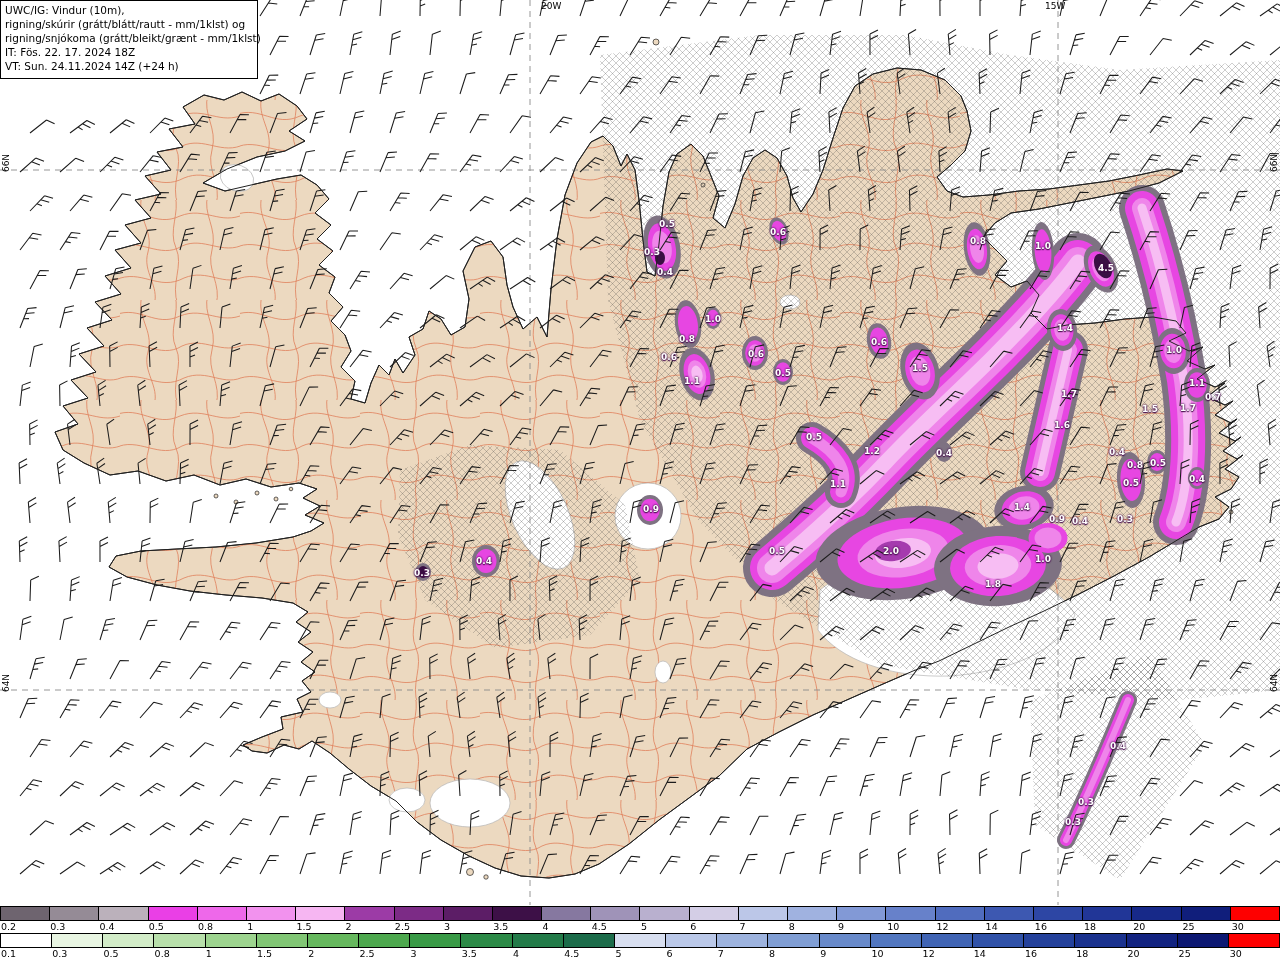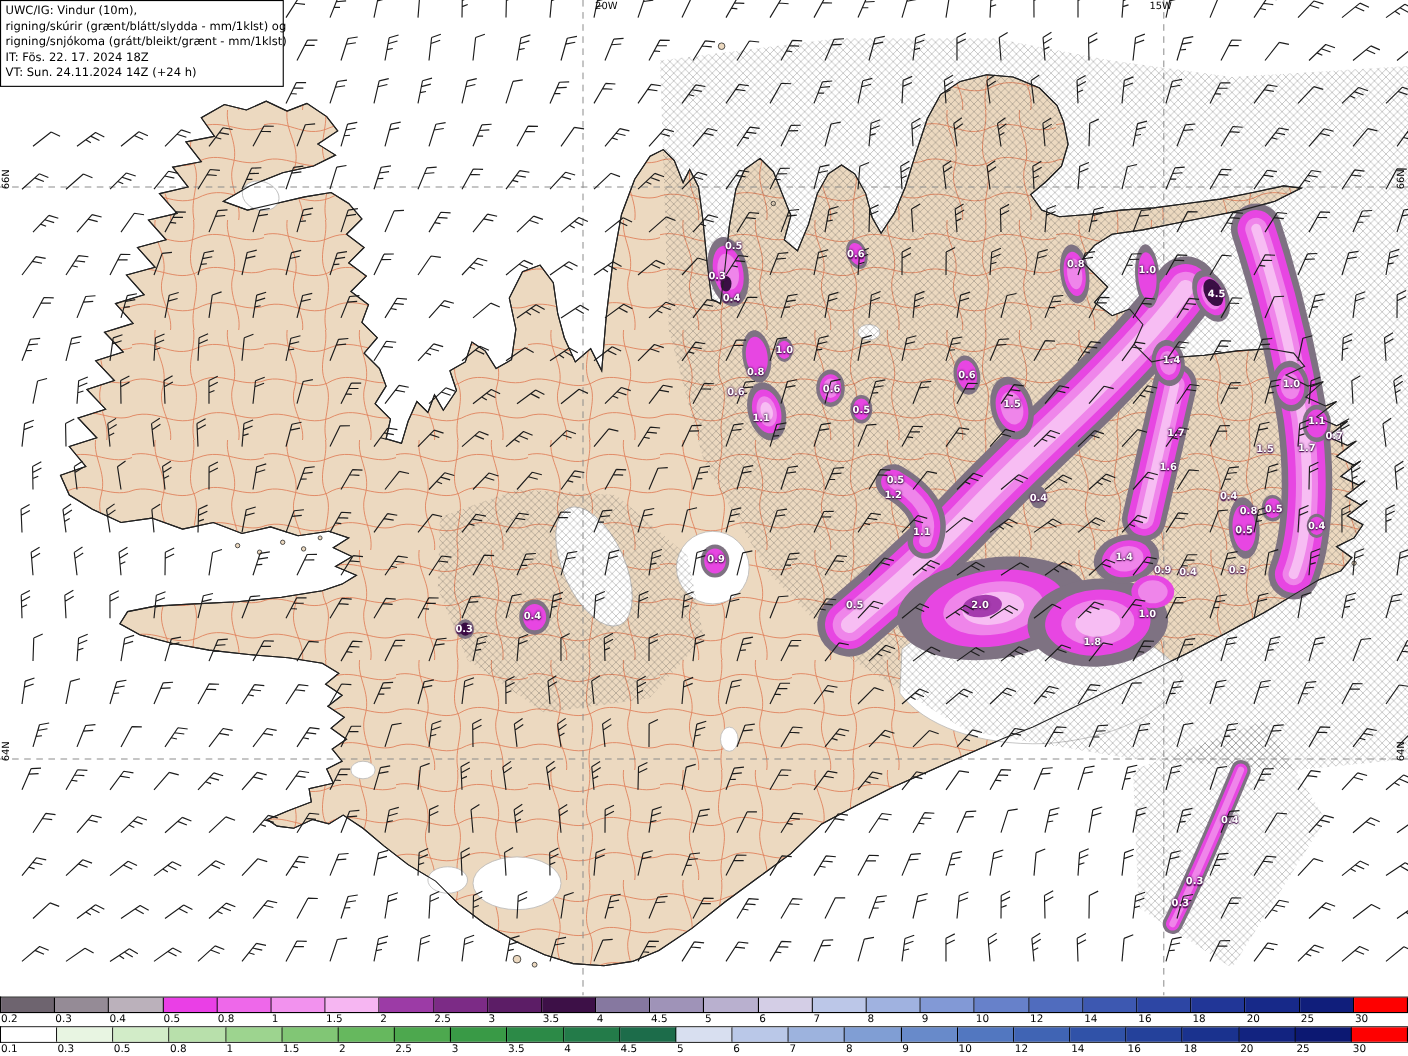--- a/index.html
+++ b/index.html
@@ -976,21 +976,21 @@
       <span class="slab" style="left: 920px; top: 368px;">1.5</span>
       <span class="slab" style="left: 1065px; top: 328px;">1.4</span>
       <span class="slab" style="left: 1069px; top: 394px;">1.7</span>
       <span class="slab" style="left: 1062px; top: 425px;">1.6</span>
       <span class="slab" style="left: 1174px; top: 350px;">1.0</span>
       <span class="slab" style="left: 1197px; top: 383px;">1.1</span>
       <span class="slab" style="left: 1150px; top: 409px;">1.5</span>
       <span class="slab" style="left: 1188px; top: 408px;">1.7</span>
       <span class="slab" style="left: 1213px; top: 397px;">0.7</span>
       <span class="slab" style="left: 814px; top: 437px;">0.5</span>
-      <span class="slab" style="left: 812px; top: 451px;">1.2</span>
+      <span class="slab" style="left: 872px; top: 451px;">1.2</span>
       <span class="slab" style="left: 944px; top: 453px;">0.4</span>
       <span class="slab" style="left: 1117px; top: 452px;">0.4</span>
       <span class="slab" style="left: 1135px; top: 465px;">0.8</span>
       <span class="slab" style="left: 1158px; top: 463px;">0.5</span>
       <span class="slab" style="left: 1197px; top: 479px;">0.4</span>
       <span class="slab" style="left: 1131px; top: 483px;">0.5</span>
       <span class="slab" style="left: 838px; top: 484px;">1.1</span>
       <span class="slab" style="left: 1022px; top: 507px;">1.4</span>
       <span class="slab" style="left: 1057px; top: 519px;">0.9</span>
       <span class="slab" style="left: 1080px; top: 521px;">0.4</span>
@@ -1002,21 +1002,21 @@
       <span class="slab" style="left: 1043px; top: 559px;">1.0</span>
       <span class="slab" style="left: 484px; top: 561px;">0.4</span>
       <span class="slab" style="left: 422px; top: 573px;">0.3</span>
       <span class="slab" style="left: 1118px; top: 746px;">0.4</span>
       <span class="slab" style="left: 1086px; top: 802px;">0.3</span>
       <span class="slab" style="left: 1073px; top: 822px;">0.3</span>
     </div>
 
   <div class="titlebox">
     <div class="tl"><b>UWC/IG</b><span>: Vindur (10m),</span></div>
-    <div class="tl">rigning/skúrir (grænt/blátt/slydda - mm/1klst) og</div>
+    <div class="tl">rigning/skúrir (grátt/blátt/rautt - mm/1klst) og</div>
     <div class="tl">rigning/snjókoma (grátt/bleikt/grænt - mm/1klst)</div>
     <div class="tl"><span>IT:</span> <span>Fös. 22. 17. 2024 18Z</span></div>
     <div class="tl"><b><span>VT:</span> <span>Sun. 24.11.2024 14Z</span></b> <span>(+24 h)</span></div>
   </div>
 
   <div class="lon" style="left:541px;top:1px;">20W</div>
   <div class="lon" style="left:1045px;top:1px;">15W</div>
   <div class="lat" style="left:-9px;top:158px;">66N</div>
   <div class="lat" style="left:-9px;top:678px;">64N</div>
   <div class="lat" style="left:1259px;top:158px;">66N</div>

